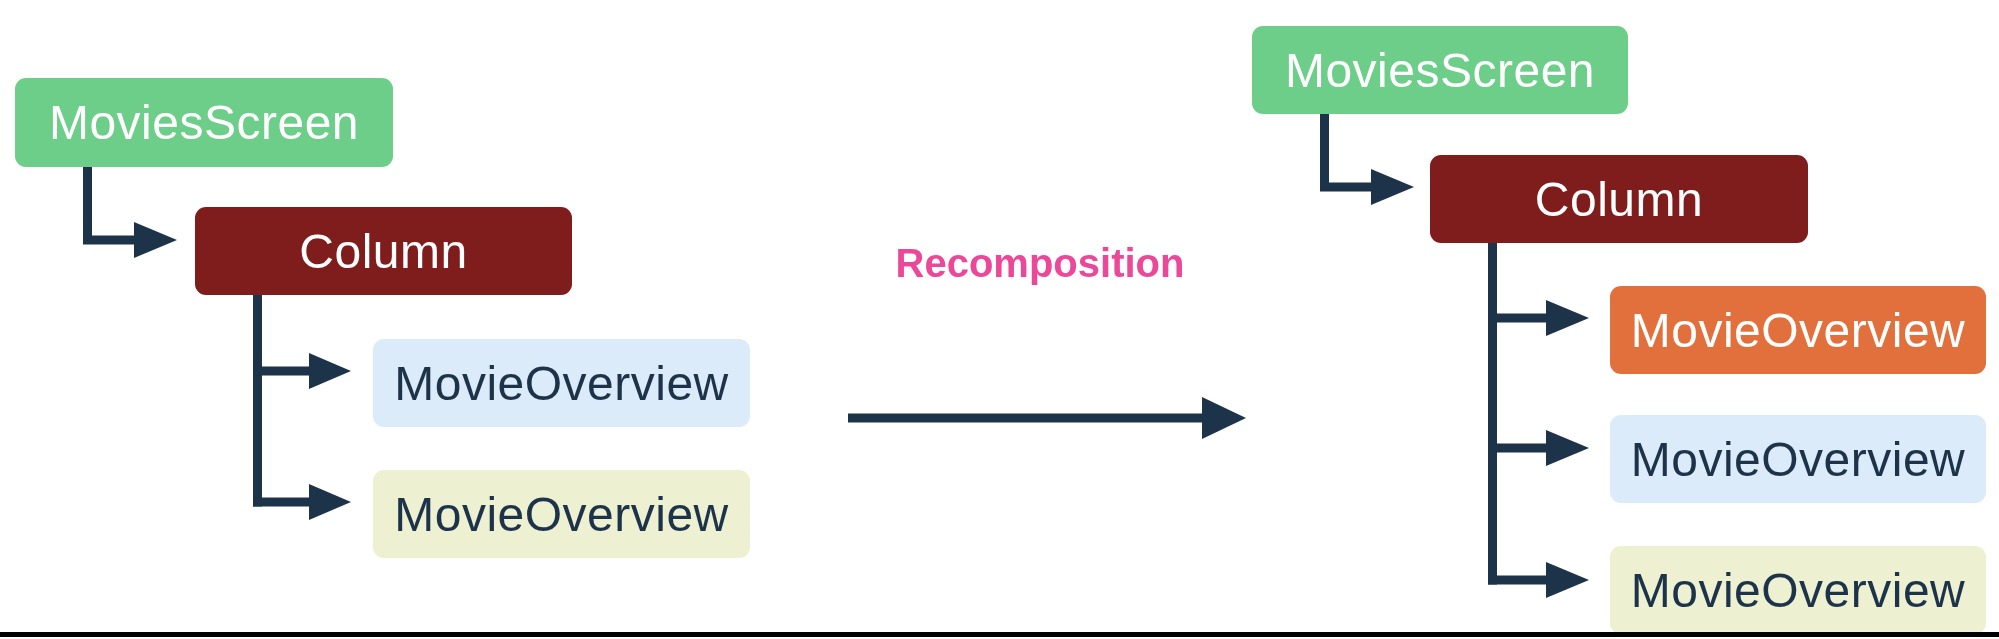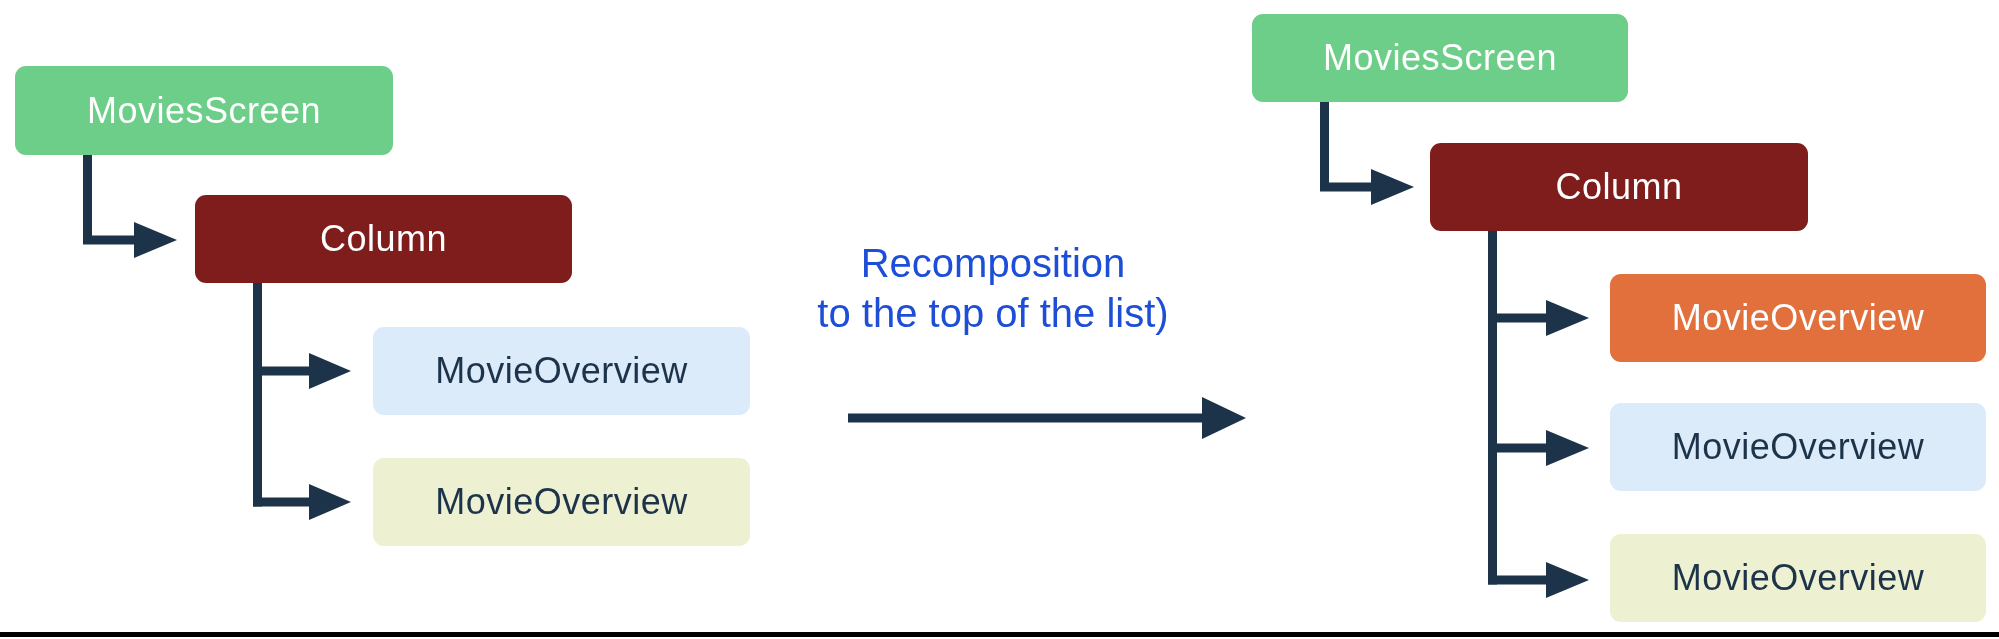--- a/index.html
+++ b/index.html
@@ -15,24 +15,25 @@
     position: absolute;
     left: 0; top: 0;
     width: 1999px; height: 639px;
   }
   .node {
     position: absolute;
     display: flex;
     align-items: center;
     justify-content: center;
     border-radius: 11px;
-    font-size: 36px;
+    font-size: 48px;
     font-weight: 400;
     letter-spacing: 0.5px;
     white-space: nowrap;
+    margin-top: 12px;
   }
   .node.green       { background: #6DCE89; color: #ffffff; }
   .node.blue        { background: #7f1d1d; color: #ffffff; }
   .node.orange      { background: #E2703C; color: #ffffff; }
   .node.lightblue   { background: #DBEBFA; color: #1D3349; }
   .node.lightyellow { background: #EDF1D2; color: #1D3349; }
 
   
   .l-root   { left: 15px;   top: 66px;  width: 378px; height: 89px; }
   .l-column { left: 195px;  top: 195px; width: 377px; height: 88px; }
@@ -41,25 +42,25 @@
 
   
   .r-root   { left: 1252px; top: 14px;  width: 376px; height: 88px; }
   .r-column { left: 1430px; top: 143px; width: 378px; height: 88px; }
   .r-item0  { left: 1610px; top: 274px; width: 376px; height: 88px; }
   .r-item1  { left: 1610px; top: 403px; width: 376px; height: 88px; }
   .r-item2  { left: 1610px; top: 534px; width: 376px; height: 88px; }
 
   .transition-label {
     position: absolute;
-    left: 793px; top: 238px; width: 400px;
+    left: 840px; top: 238px; width: 400px;
     text-align: center;
-    color: #1d4ed8;
+    color: #ec4899;
     font-size: 40px;
-    font-weight: 400;
+    font-weight: 700;
     line-height: 50px;
     white-space: nowrap;
   }
   .bottom-rule {
     position: absolute;
     left: 0; top: 632px;
     width: 1999px; height: 5px;
     background: #000000;
   }
 </style>
@@ -94,21 +95,20 @@
     <polygon points="1546,562 1546,598 1589,580" fill="#1D3349"></polygon>
   </svg>
 
   <div class="node green l-root">MoviesScreen</div>
   <div class="node blue l-column">Column</div>
   <div class="node lightblue l-item0">MovieOverview</div>
   <div class="node lightyellow l-item1">MovieOverview</div>
 
   <div class="transition-label">
     <div>Recomposition</div>
-    <div>to the top of the list)</div>
   </div>
 
   <div class="node green r-root">MoviesScreen</div>
   <div class="node blue r-column">Column</div>
   <div class="node orange r-item0">MovieOverview</div>
   <div class="node lightblue r-item1">MovieOverview</div>
   <div class="node lightyellow r-item2">MovieOverview</div>
 
   <div class="bottom-rule"></div>
 </div>

